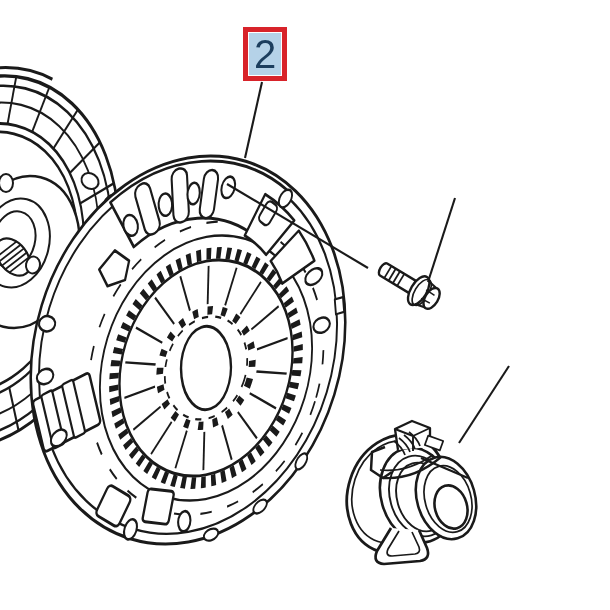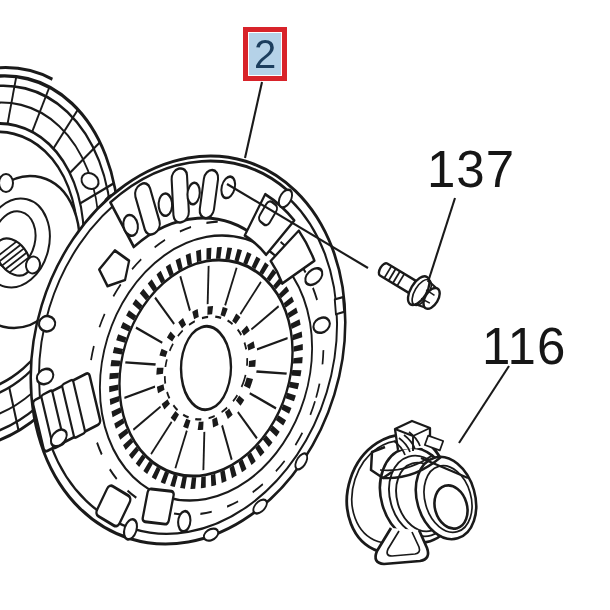--- a/index.html
+++ b/index.html
@@ -256,15 +256,13 @@
     <line x1="227" y1="184" x2="368" y2="268"></line>
     <line x1="455" y1="198" x2="428" y2="282"></line>
     <line x1="509" y1="366" x2="459" y2="443"></line>
   </g>
 </svg>
 
   <div class="callout">
     <span class="num">2</span>
   </div>
 
-  <div class="part-label label-137">137</div>
-  <div class="part-label label-116">116</div>
 </div>
 
 </body></html>

